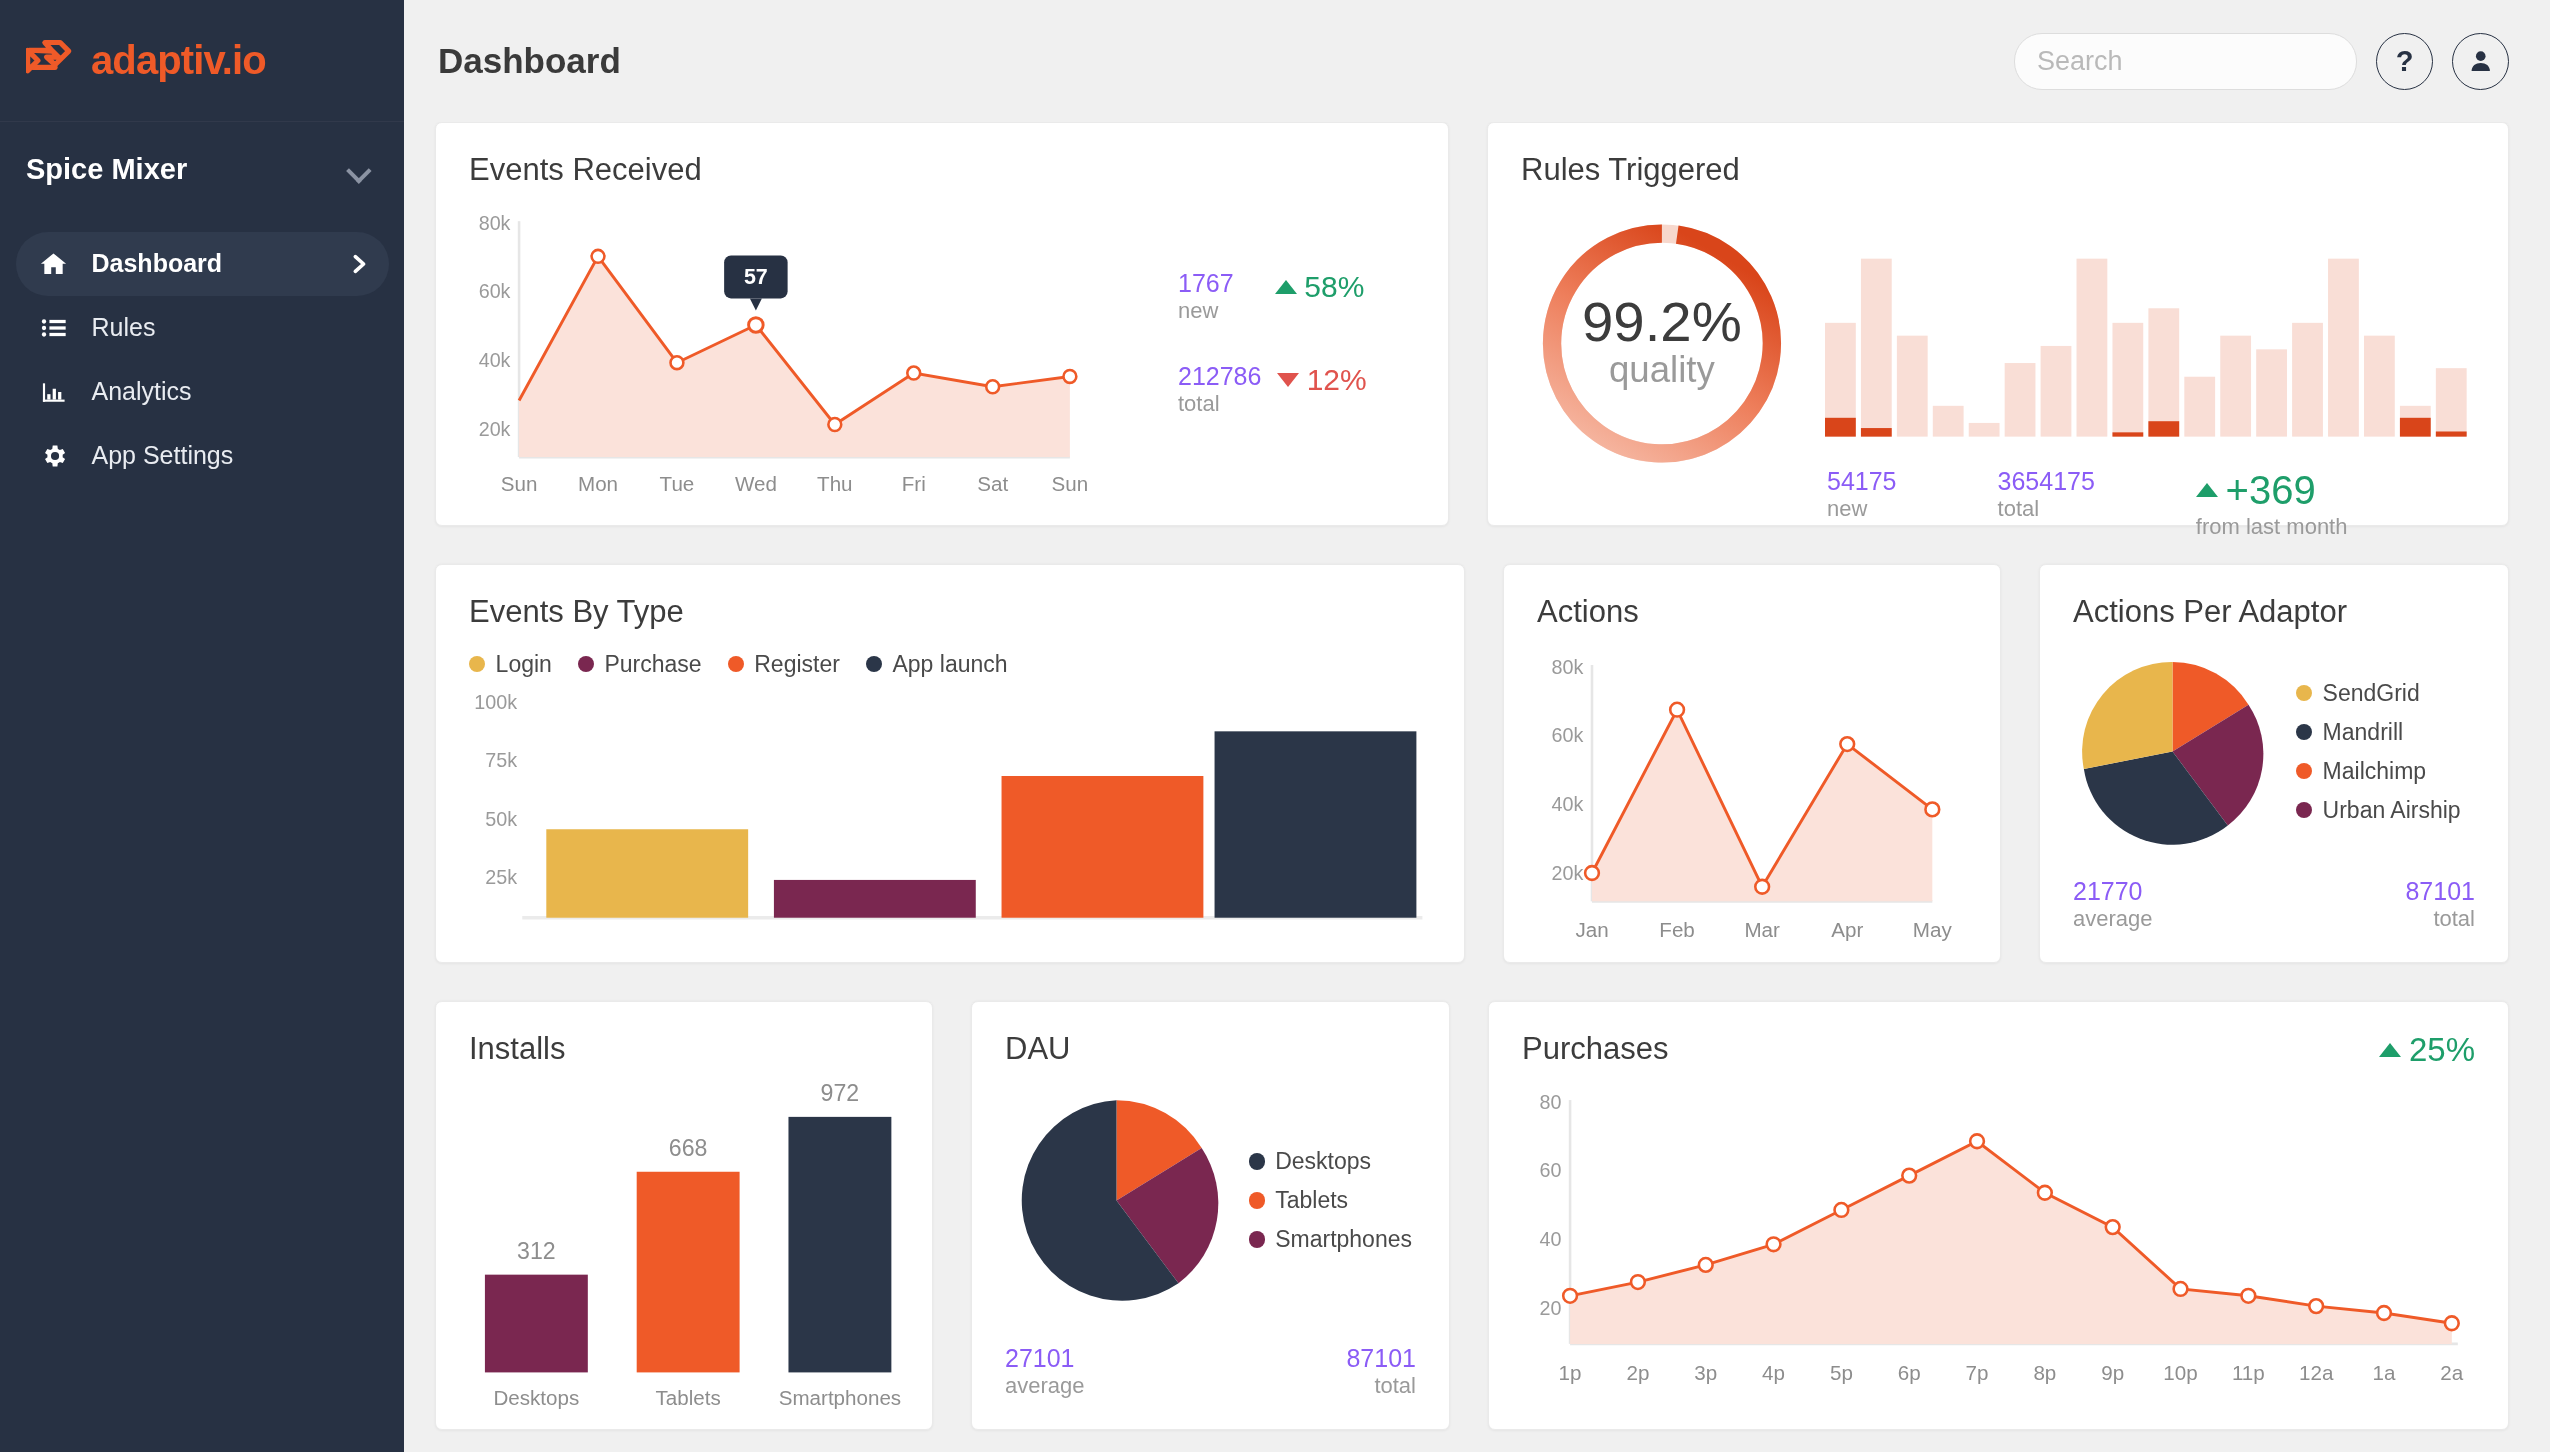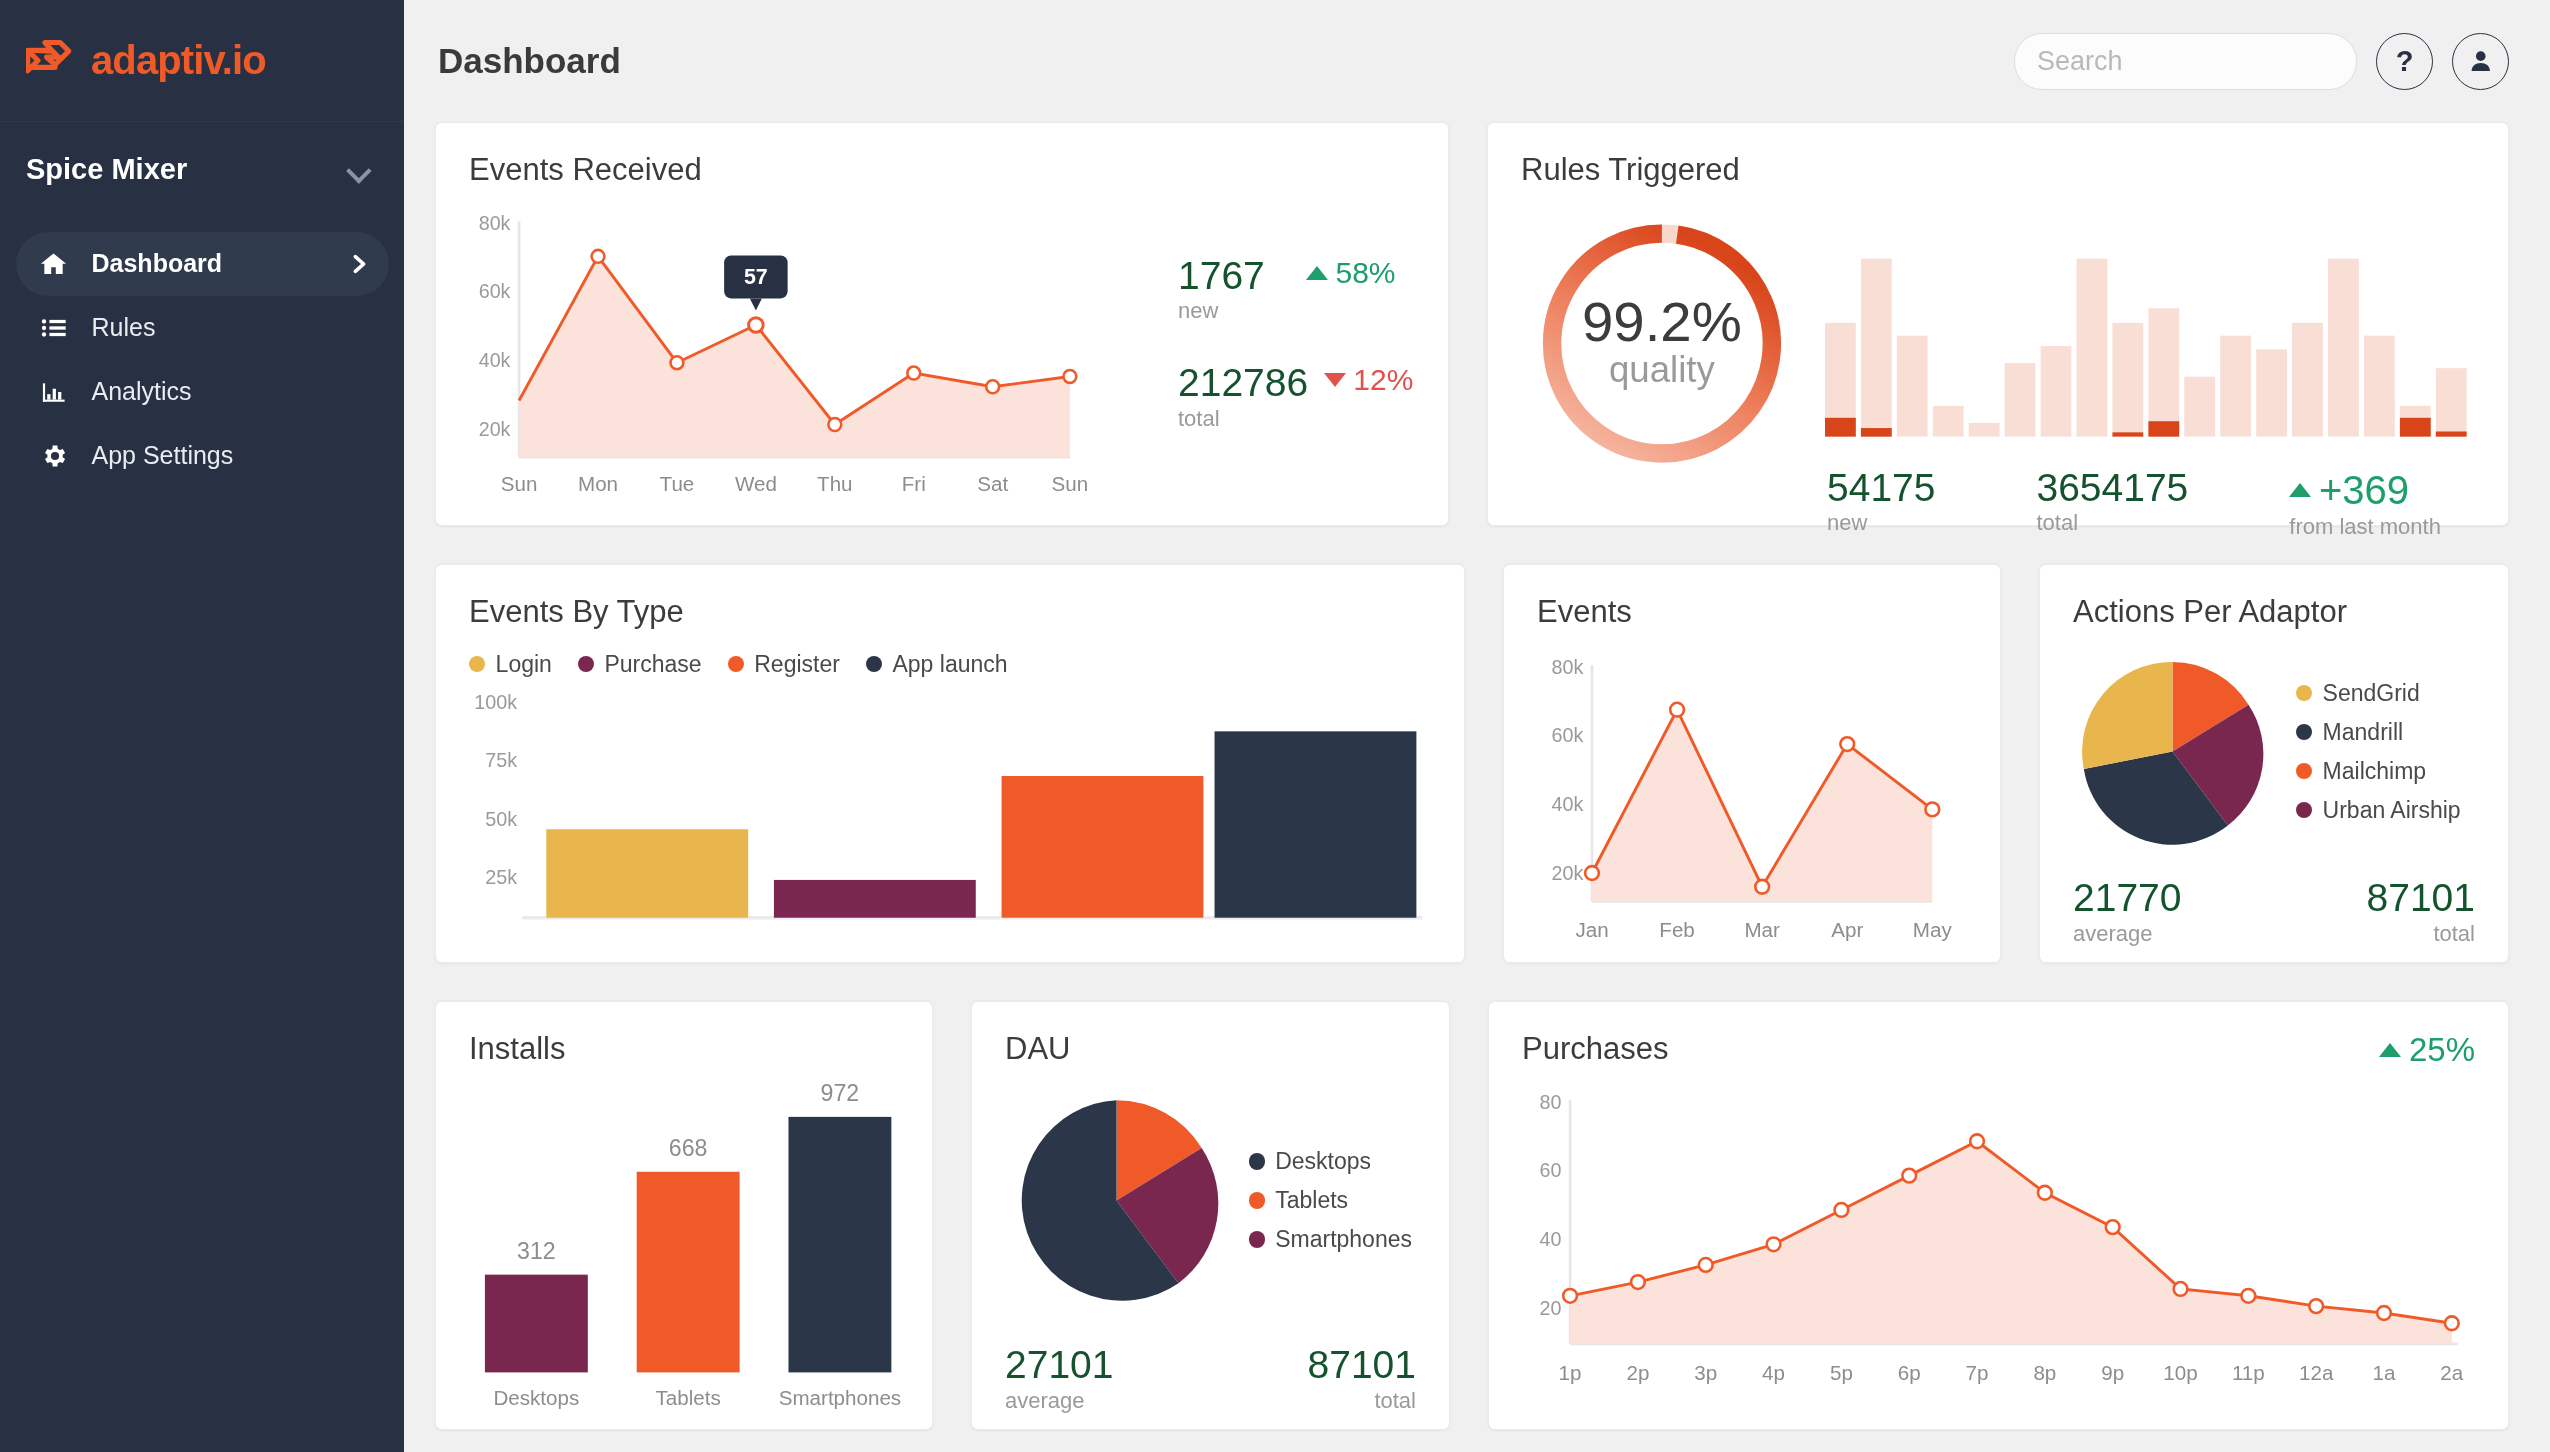--- a/index.html
+++ b/index.html
@@ -95,21 +95,21 @@
   .card-title { font-size: 31px; color: #3c3c3c; font-weight: 400; }
   .card-head { display: flex; align-items: flex-start; justify-content: space-between; }
 
   
   .trend { font-size: 30px; display: flex; align-items: center; gap: 7.7px; white-space: nowrap;}
   .trend.up { color: #1e9e6a; }
   .trend.down { color: #e0534d; }
   .tri-up { width:0;height:0;border-left:11px solid transparent;border-right:11px solid transparent;border-bottom:14.6px solid currentColor;}
   .tri-dn { width:0;height:0;border-left:11px solid transparent;border-right:11px solid transparent;border-top:14.6px solid currentColor;}
 
-  .stat-num { font-size: 39px; color: #14532d; line-height: 1.05; }
+  .stat-num { font-size: 25px; color: #8b5cf6; line-height: 1.05; }
   .stat-lbl { font-size: 22px; color: #9a9a9a; margin-top: 1.7px; }
 
   .axis-lbl { font-size: 23px; fill: #9a9a9a; font-family: "Liberation Sans", sans-serif; }
   .axis-lbl-x { font-size: 24px; fill: #8d8d8d; font-family: "Liberation Sans", sans-serif; }
   .bar-val { font-size: 27px; fill: #8d8d8d; font-family: "Liberation Sans", sans-serif; }
 
   .legend { display: flex; gap: 26px; align-items: flex-start; flex-wrap: wrap; }
   .legend.vert { flex-direction: column; align-items: flex-start; gap: 12px; }
   .legend-item { display: flex; align-items: center; gap: 10.3px; }
   .dot { width: 16.3px; height: 16.3px; border-radius: 50%; flex: 0 0 16.3px;}
@@ -389,21 +389,21 @@
             <text class="axis-lbl" x="56" y="226" text-anchor="end">25k</text>
             <line x1="62" y1="265" x2="1110" y2="265" stroke="#ebebeb" stroke-width="4"></line>
             <rect x="90" y="162" width="235" height="103" fill="#e8b64c"></rect>
             <rect x="355" y="221" width="235" height="44" fill="#7a2750"></rect>
             <rect x="620" y="100" width="235" height="165" fill="#ef5a28"></rect>
             <rect x="868" y="48" width="235" height="217" fill="#2b3648"></rect>
           </svg>
         </section>
 
         <section class="card" style="width:498px;height:399px">
-          <h2 class="card-title">Events</h2>
+          <h2 class="card-title">Actions</h2>
           <svg width="434" height="301" viewBox="0 0 505 350" style="margin-top:15.5px">
             <text class="axis-lbl" x="54" y="32" text-anchor="end">80k</text>
             <text class="axis-lbl" x="54" y="112" text-anchor="end">60k</text>
             <text class="axis-lbl" x="54" y="192" text-anchor="end">40k</text>
             <text class="axis-lbl" x="54" y="272" text-anchor="end">20k</text>
             <line x1="64" y1="22" x2="64" y2="297" stroke="#e6e6e6" stroke-width="3"></line>
             <line x1="64" y1="297" x2="460" y2="297" stroke="#e6e6e6" stroke-width="3"></line>
 
             <polygon fill="#fbe2da" points="64,264 163,74 262,280 361,114 460,190 460,297 64,297"></polygon>
             <polyline fill="none" stroke="#ef5a28" stroke-width="3.4" points="64,264 163,74 262,280 361,114 460,190"></polyline>

